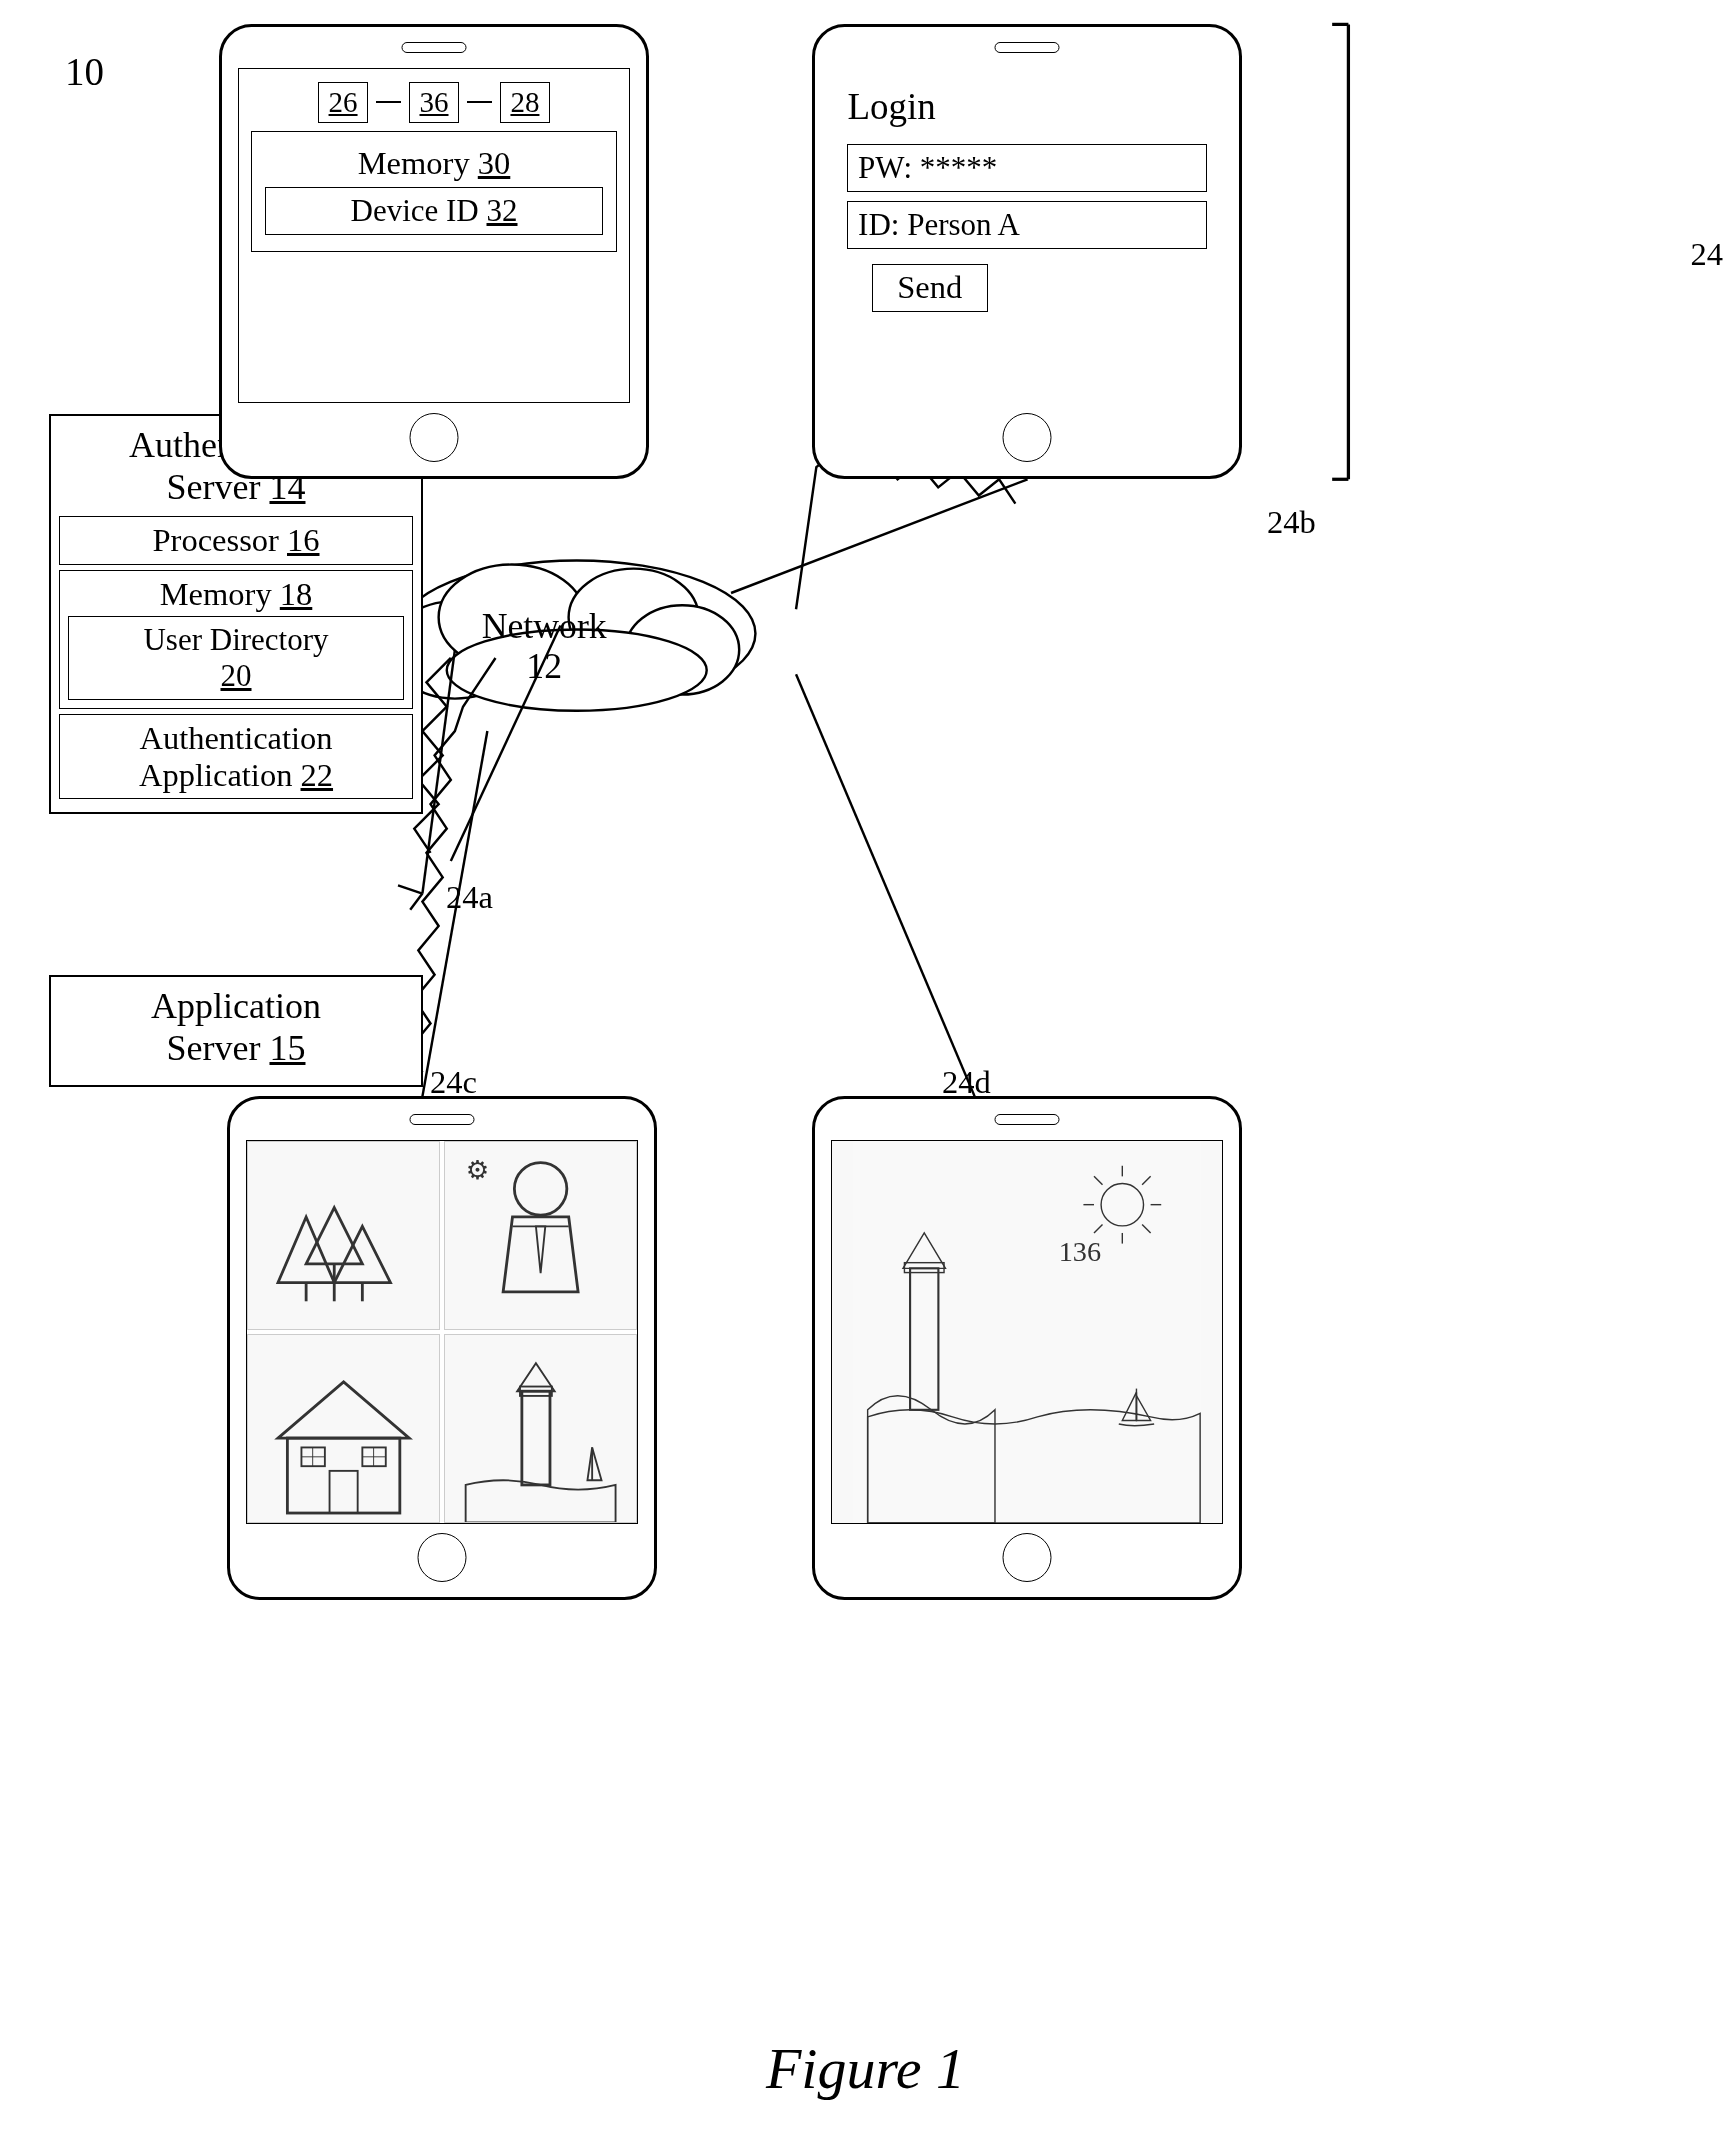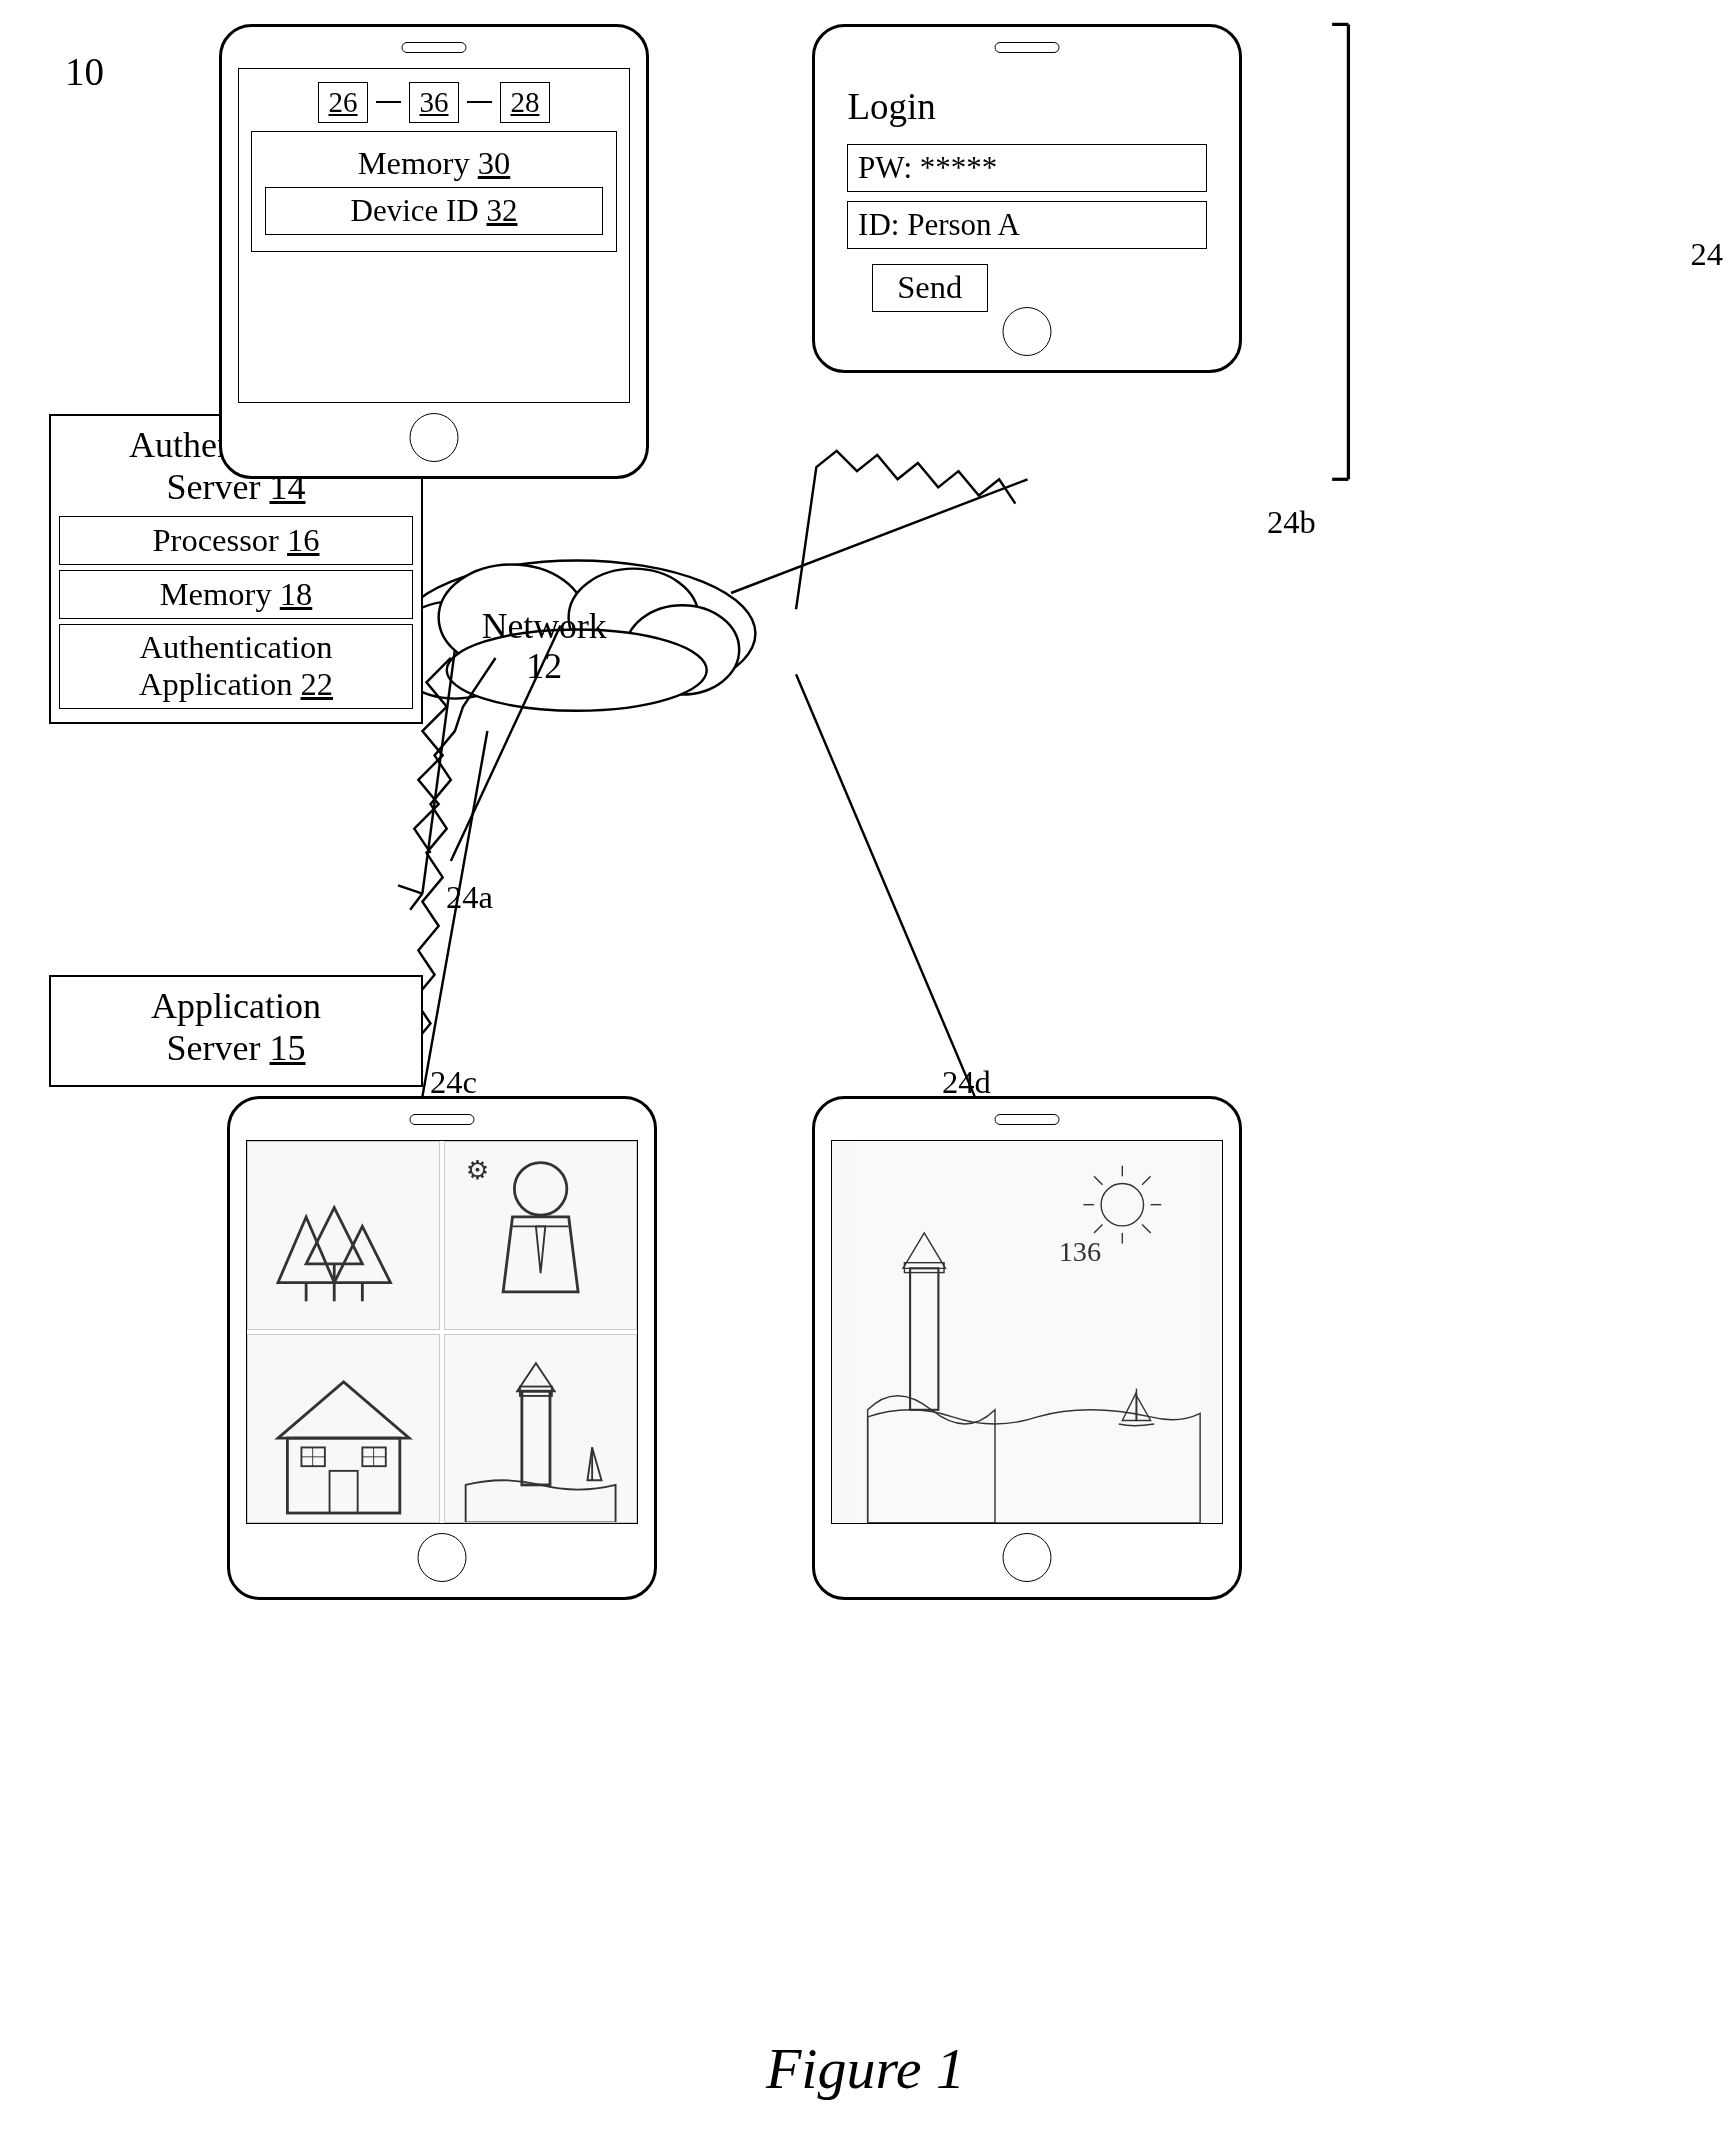--- a/index.html
+++ b/index.html
@@ -141,21 +141,21 @@
       background: #000;
       align-self: center;
     }
 
     
     .phone-tr {
       position: absolute;
       top: 24.4px;
       left: 812px;
       width: 430px;
-      height: 349px;
+      height: 455px;
       border: 3.2px solid #000;
       border-radius: 32.5px;
       background: #fff;
     }
     .login-screen {
       position: absolute;
       top: 41px;
       left: 16.2px;
       right: 16.2px;
       bottom: 73px;
@@ -293,20 +293,23 @@
 <div class="auth-server-box">
   <div class="auth-server-title">
     <span>Authentication</span><br>
     <span>Server</span> <span class="underline">14</span>
   </div>
   <div class="inner-box">
     <span>Processor</span> <span class="underline">16</span>
   </div>
   <div class="inner-box">
     <span>Memory</span> <span class="underline">18</span>
+    <div class="inner-box-nested">
+      <span>User Directory</span><br><span class="underline">20</span>
+    </div>
   </div>
   <div class="inner-box">
     <span>Authentication</span><br>
     <span>Application</span> <span class="underline">22</span>
   </div>
 </div>
 
 <div class="ref-label" style="top:879px; left:430px;margin-left:16px;">
   <span>24a</span>
 </div>

